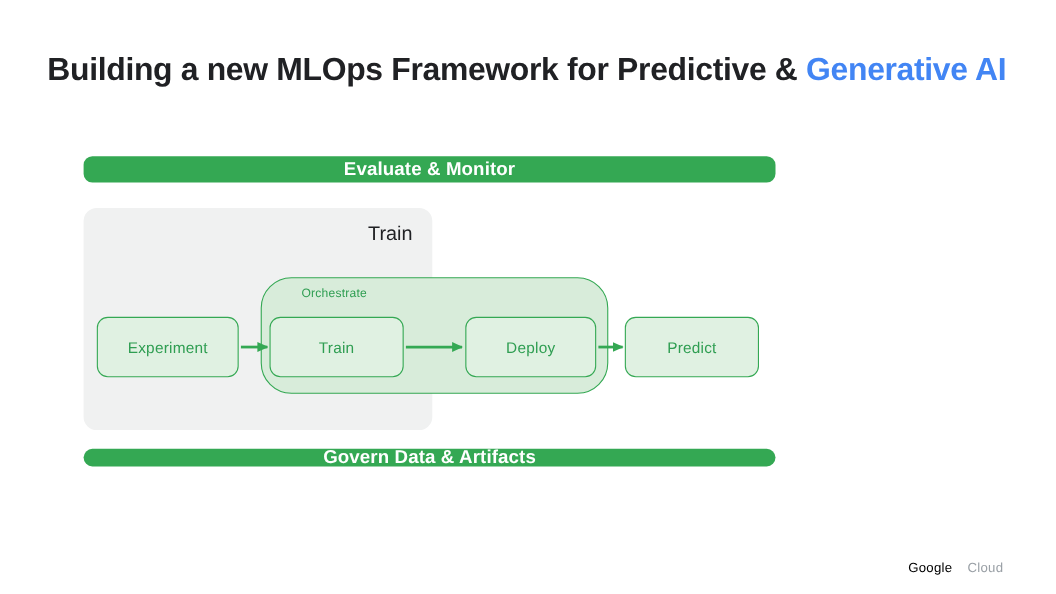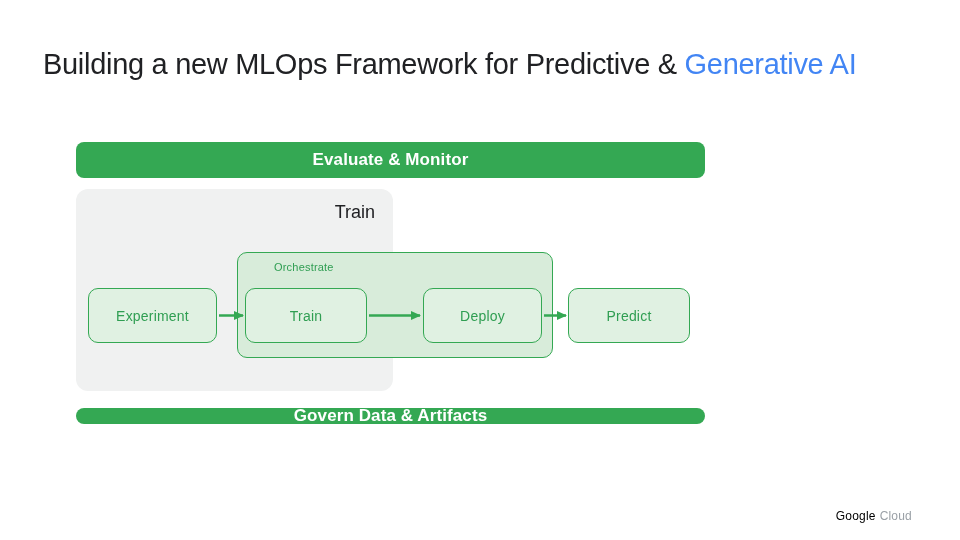--- a/index.html
+++ b/index.html
@@ -2,64 +2,64 @@
 <html><head>
 <meta charset="utf-8">
 <style>
   html,body{margin:0;padding:0;background:#ffffff;}
   .slide{
     position:relative;width:960px;height:540px;background:#ffffff;overflow:hidden;
     font-family:"Liberation Sans",sans-serif;
   }
   .title{
     position:absolute;left:43px;top:48px;width:880px;
-    font-size:29px;font-weight:400;letter-spacing:-0.3px;color:#202124;white-space:nowrap;
+    font-size:29px;font-weight:700;letter-spacing:-0.3px;color:#202124;white-space:nowrap;
   }
   .title .hl{color:#4285F4;}
   .banner{
-    position:absolute;left:76px;width:629px;height:36px;
+    position:absolute;left:76px;width:629px;height:24px;
     background:#34A853;border-radius:8px;
     display:flex;align-items:center;justify-content:center;
     color:#ffffff;font-size:17px;font-weight:700;letter-spacing:0.1px;
   }
   .banner-top{top:142px;}
   .banner-bottom{top:408px;height:16px;}
   .panel{
     position:absolute;top:189px;height:202px;background:#F0F1F1;border-radius:12px;
   }
   .panel-train{left:76px;width:317px;}
   .panel-serve{left:408px;width:295px;}
   .panel-label{
     position:absolute;top:13px;font-size:18px;color:#202124;font-weight:400;
   }
   .panel-train .panel-label{right:18px;}
   .panel-serve .panel-label{left:16px;}
   .orchestrate{
     position:absolute;left:237px;top:252px;width:316px;height:106px;
-    background:#D8ECDA;border:1.5px solid #34A853;border-radius:10px;box-sizing:border-box;
+    background:#D8ECDA;border:1.5px solid #34A853;border-radius:28px;box-sizing:border-box;
   }
   .orchestrate-label{
     position:absolute;left:36px;top:8px;font-size:11px;color:#2F9E52;letter-spacing:0.2px;
   }
   .node{
     position:absolute;top:288px;height:55px;
     background:#E0F1E2;border:1.5px solid #34A853;border-radius:10px;box-sizing:border-box;
     display:flex;align-items:center;justify-content:center;
     font-size:14px;color:#2F9E52;letter-spacing:0.2px;
   }
   .node-experiment{left:88px;width:129px;}
   .node-train{left:245px;width:122px;}
   .node-deploy{left:423px;width:119px;}
   .node-predict{left:568px;width:122px;}
   .arrows{position:absolute;left:0;top:0;width:960px;height:540px;pointer-events:none;}
   .brand{
     position:absolute;top:509px;right:48px;font-size:12px;letter-spacing:0.2px;white-space:nowrap;
   }
   .brand .g{color:#000000;font-weight:500;}
-  .brand .c{color:#9AA0A6;font-weight:400;margin-left:4px;}
+  .brand .c{color:#9AA0A6;font-weight:400;margin-left:14px;}
 </style>
 </head>
 <body>
 
 <div class="slide">
 
   <div class="title"><span>Building a new MLOps Framework for Predictive &amp; </span><span class="hl">Generative AI</span></div>
 
   <div class="banner banner-top">
     <span>Evaluate &amp; Monitor</span>

